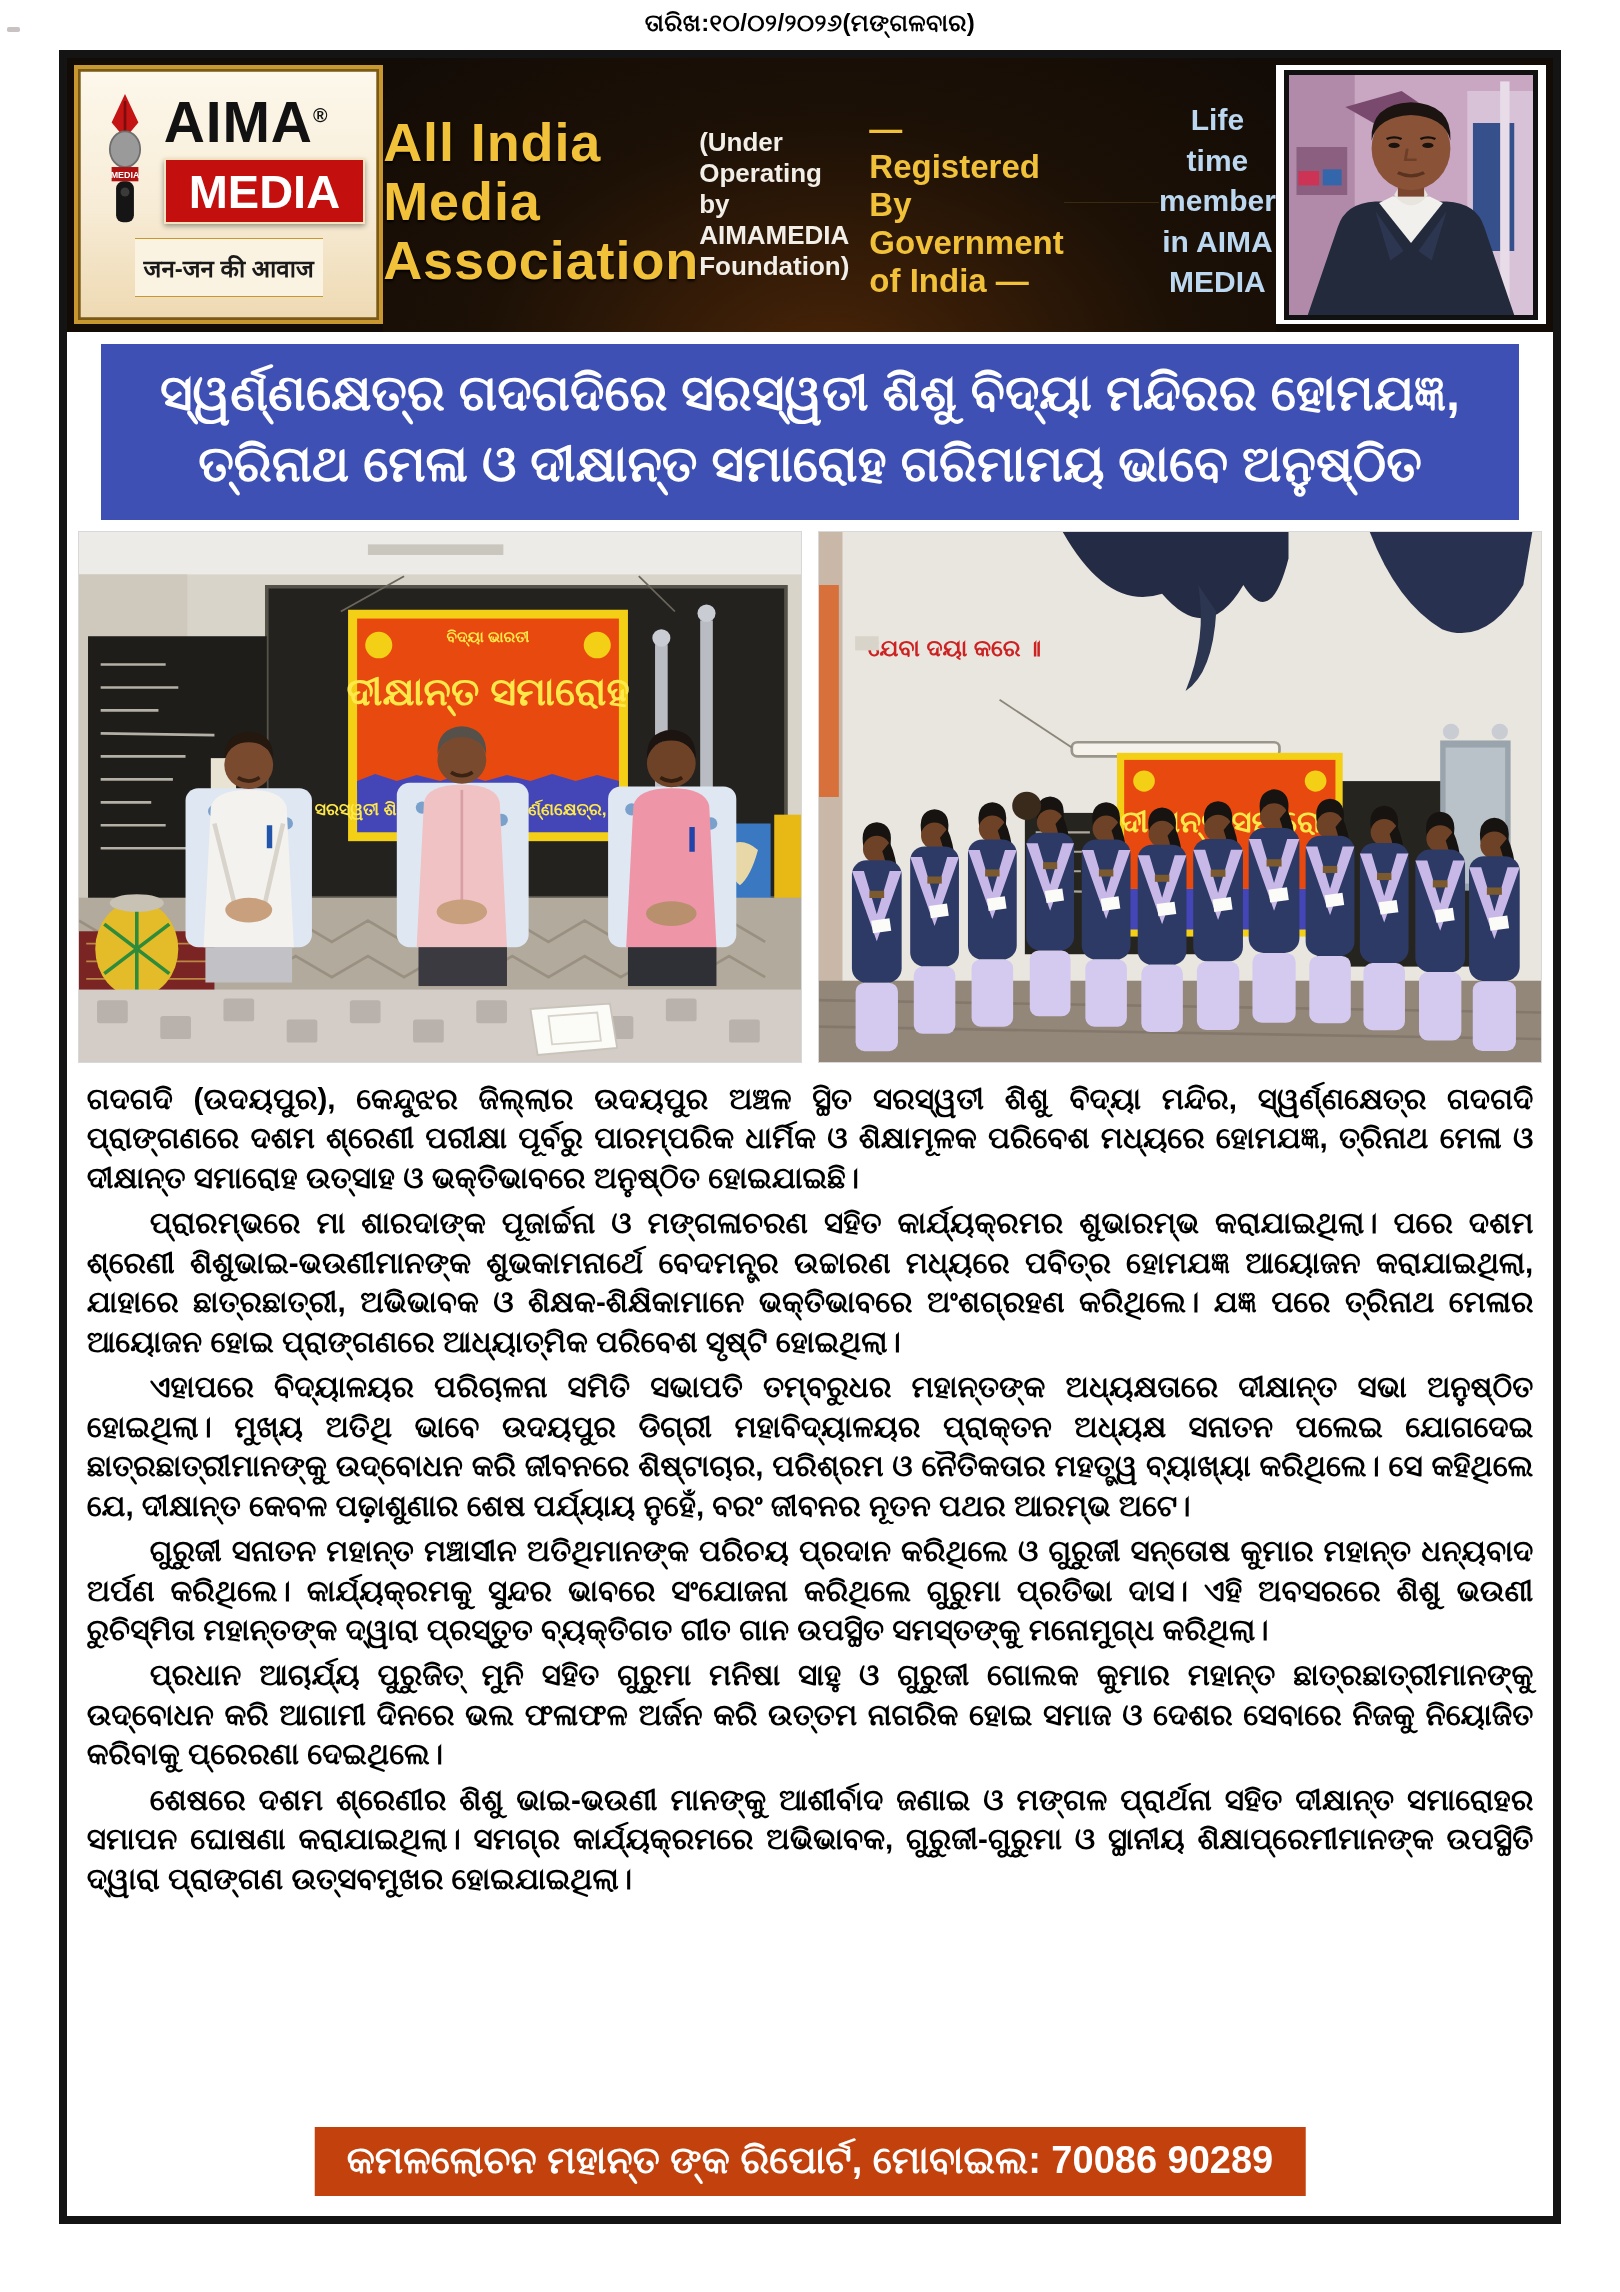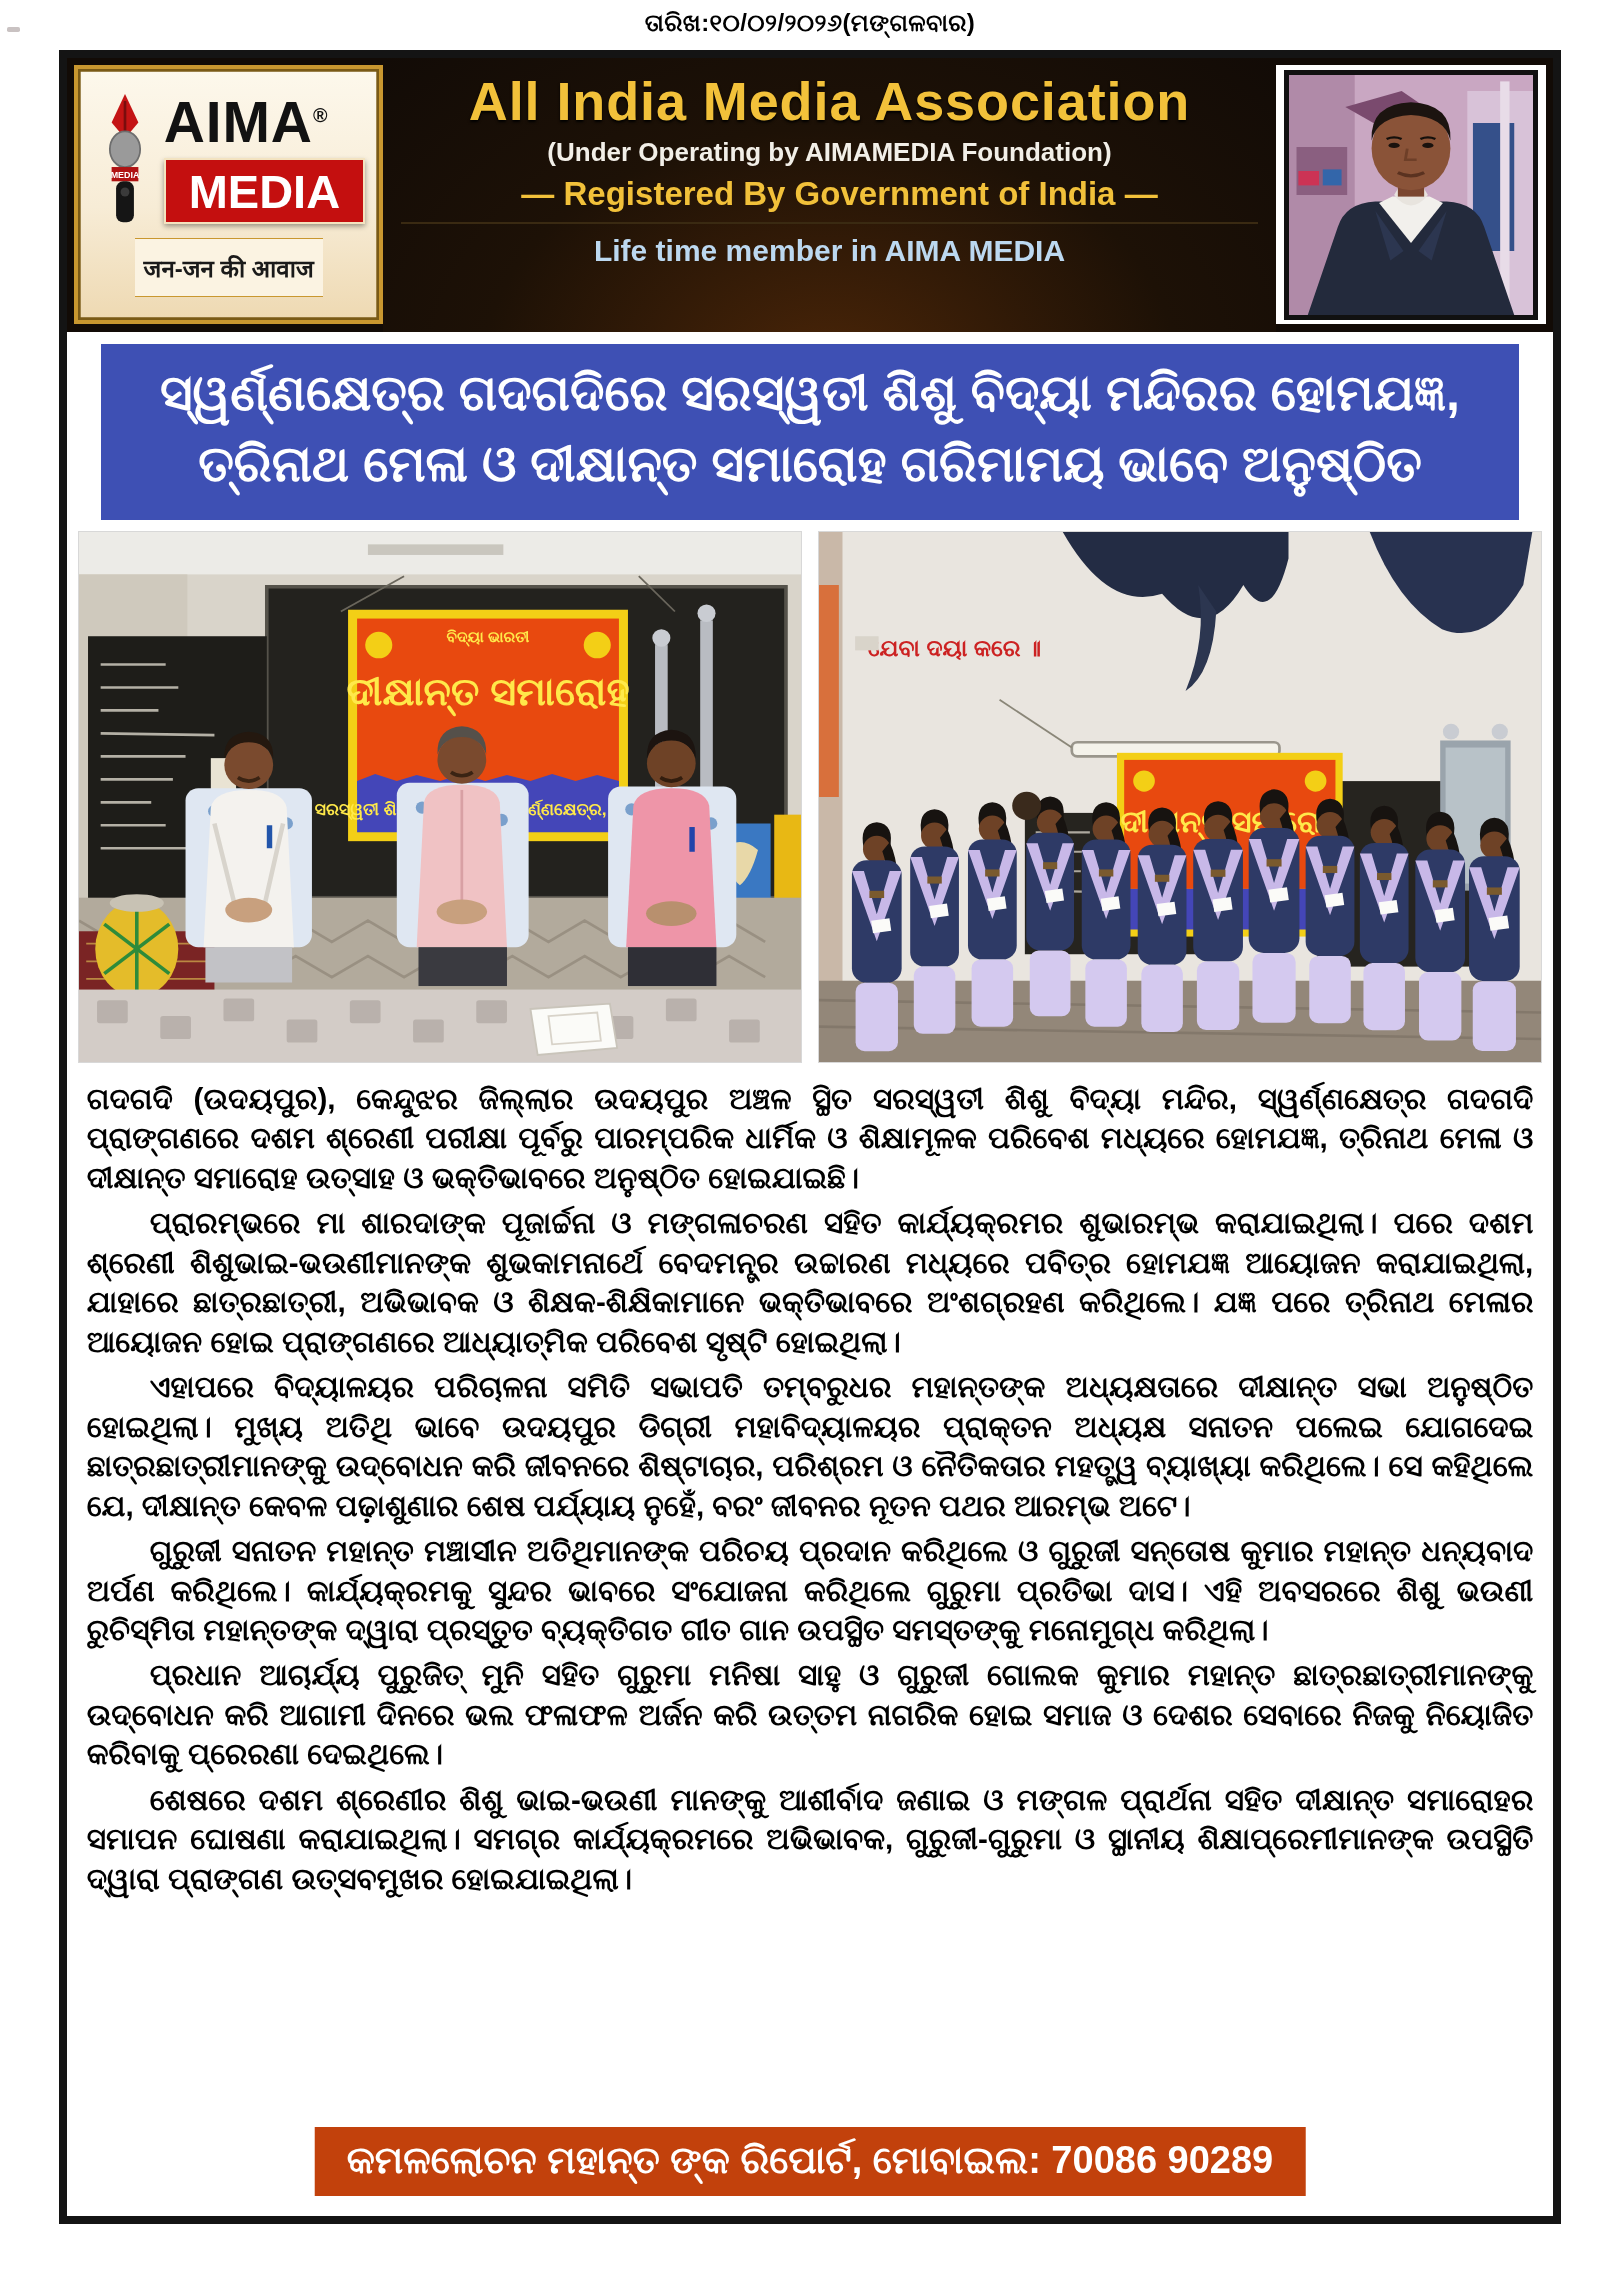--- a/index.html
+++ b/index.html
@@ -11,21 +11,21 @@
   
   .header{display:flex;align-items:stretch;background:#120b06;height:274px;}
   .logo-panel{width:301px;margin:7.2px 0 7.2px 7.2px;background:linear-gradient(180deg,#fdf8ec 0%,#f7ecd6 55%,#eeD9b2 100%);border:4.5px solid #c9972f;box-shadow:0 0 0 2.7px #7a5a16 inset;display:flex;flex-direction:column;align-items:center;justify-content:center;position:relative;overflow:hidden;}
   .logo-top{display:flex;align-items:center;gap:5.4px;}
   .logo-mark{width:66px;height:134px;flex:0 0 auto;}
   .logo-texts{display:flex;flex-direction:column;align-items:flex-start;}
   .brand-line{font-size:57px;font-weight:bold;color:#121212;letter-spacing:0.9px;line-height:1;}
   .brand-reg{font-size:19.7px;vertical-align:super;}
   .media-box{margin-top:7.2px;background:#c40f0f;color:#fff;font-weight:bold;font-size:47px;line-height:1;padding:7.2px 23px;border:2.7px solid #f3e3c0;box-shadow:0 2.7px 5.4px rgba(0,0,0,.4);}
   .tagline{margin-top:12px;font-size:24px;font-weight:bold;color:#1a1a1a;border-top:1.8px solid #c9972f;border-bottom:1.8px solid #c9972f;padding:12px 9px;background:#fbf3e2;}
-  .banner-center{flex:1;display:flex;flex-direction:column;align-items:center;justify-content:flex-start;background:radial-gradient(ellipse at 50% 115%, #4a2508 0%, #1d1106 55%, #120b06 100%);padding-top:14.3px;}
+  .banner-center{flex:1;display:flex;align-items:center;justify-content:flex-start;background:radial-gradient(ellipse at 50% 115%, #4a2508 0%, #1d1106 55%, #120b06 100%);padding-top:14.3px;}
   .banner-title{font-size:54px;font-weight:bold;color:#f2c13a;text-shadow:0 1.8px 2.7px #000;letter-spacing:0.9px;line-height:1.1;}
   .banner-sub{margin-top:5.4px;font-size:26px;font-weight:bold;color:#f2efe8;}
   .banner-reg{margin-top:7.2px;font-size:33px;font-weight:bold;color:#f2c13a;margin-left:20px;}
   .banner-divider{width:96%;height:1.8px;background:#3a2a12;margin:9px 0 7.2px 0;}
   .banner-contact{font-size:30px;font-weight:bold;color:#bcd8f0;line-height:1.35;text-align:center;}
   .portrait-panel{width:270px;margin:7.2px 7.2px 7.2px 0;background:#fff;display:flex;align-items:center;justify-content:center;}
   .portrait-frame{width:244px;height:240px;border:5.4px solid #111;}
   .portrait-frame svg{display:block;width:100%;height:100%;}
 
   

